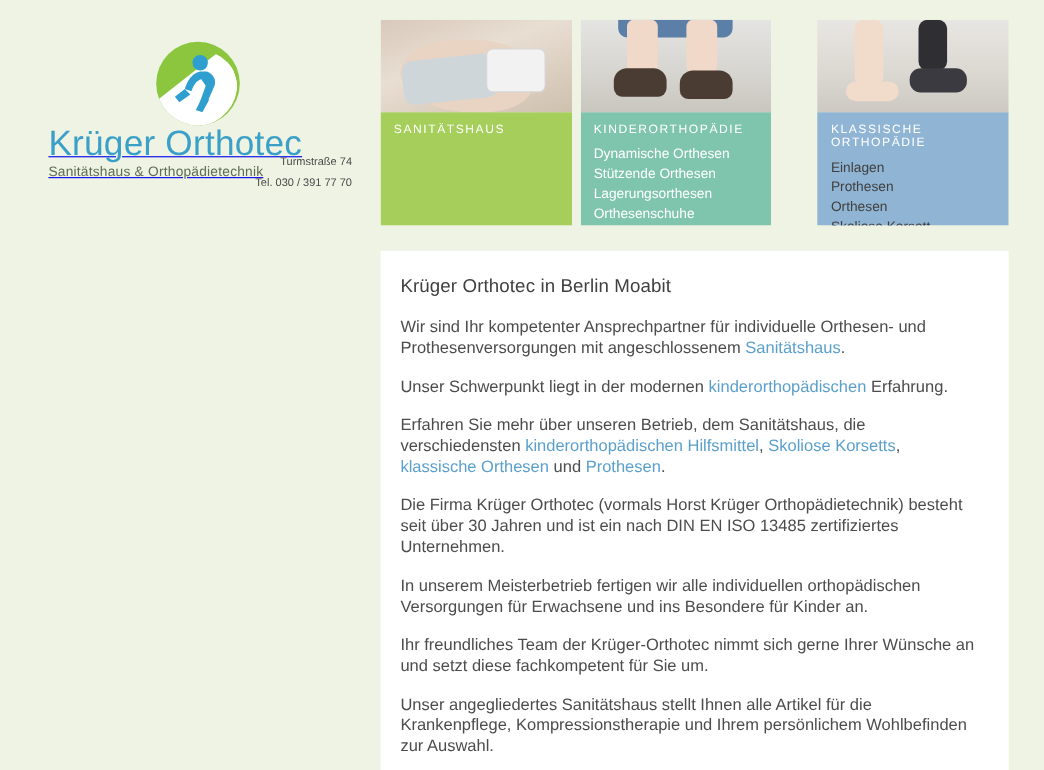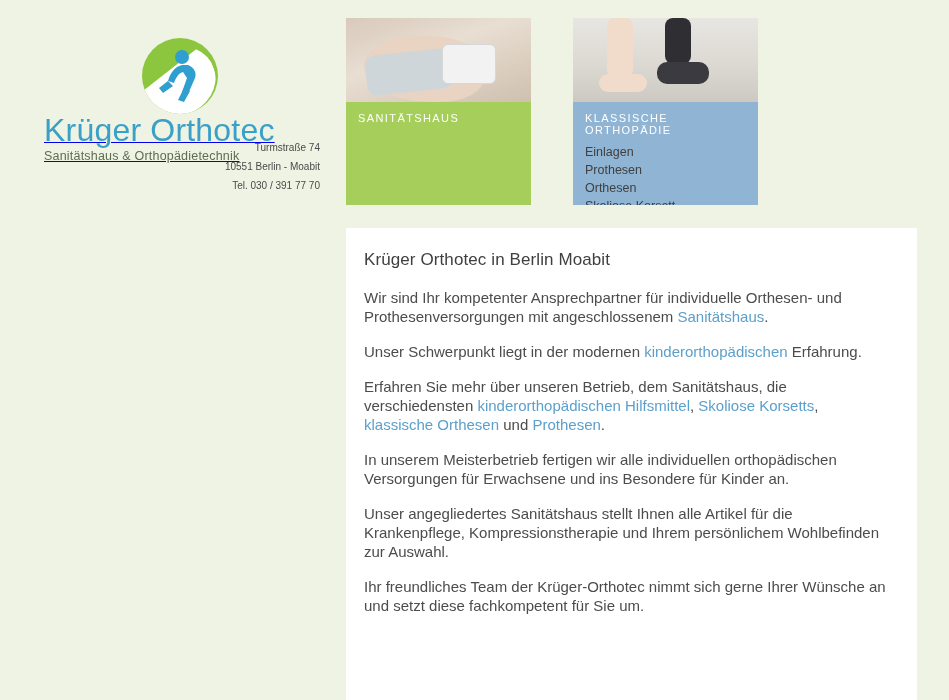--- a/index.html
+++ b/index.html
@@ -218,38 +218,53 @@
         </svg>
       </span>
       <span class="logo-text">
         <span class="logo-title">Krüger Orthotec</span>
         <span class="logo-sub">Sanitätshaus &amp; Orthopädietechnik</span>
       </span>
     </a>
 
     <div class="address">
       <div>Turmstraße 74</div>
-      <div>10551 Berlin - Moabit</div>
       <div>Tel. 030 / 391 77 70</div>
     </div>
   </div>
 
   <div class="tiles">
 
     <div class="tile tile-1">
       <div class="tile-photo photo-a">
         <span class="blob1"></span>
           <span class="cuff"></span>
           <span class="dev"></span>
       </div>
       <div class="tile-body">
         <div class="tile-title">SANITÄTSHAUS</div>
       </div>
     </div>
 
+    <div class="tile tile-2">
+      <div class="tile-photo photo-b">
+        <span class="short"></span>
+          <span class="leg1"></span>
+          <span class="leg2"></span>
+        <span class="shoe1"></span>
+          <span class="shoe2"></span>
+      </div>
+      <div class="tile-body">
+        <div class="tile-title">KINDERORTHOPÄDIE</div>
+        <a class="tile-link" href="#">Dynamische Orthesen</a>
+        <a class="tile-link" href="#">Stützende Orthesen</a>
+        <a class="tile-link" href="#">Lagerungsorthesen</a>
+        <a class="tile-link" href="#">Orthesenschuhe</a>
+      </div>
+    </div>
 
     <div class="tile tile-3">
       <div class="tile-photo photo-c">
         <span class="legL"></span>
           <span class="legR"></span>
         <span class="footR"></span>
           <span class="footL"></span>
       </div>
       <div class="tile-body">
         <div class="tile-title">KLASSISCHE ORTHOPÄDIE</div>
@@ -270,19 +285,20 @@
 
     <p>
       <span>Unser Schwerpunkt liegt in der modernen </span><a href="#">kinderorthopädischen</a><span> Erfahrung.</span>
     </p>
 
     <p>
       <span>Erfahren Sie mehr über unseren Betrieb, dem Sanitätshaus, die verschiedensten </span><a href="#">kinderorthopädischen Hilfsmittel</a><span>, </span><a href="#">Skoliose Korsetts</a><span>, </span><a href="#">klassische Orthesen</a><span> und </span><a href="#">Prothesen</a><span>.</span>
     </p>
 
 
+    <p>Die Firma Krüger Orthotec (vormals Horst Krüger Orthopädietechnik) besteht seit über 30 Jahren und ist ein nach DIN EN ISO 13485 zertifiziertes Unternehmen.</p>
     <p>In unserem Meisterbetrieb fertigen wir alle individuellen orthopädischen Versorgungen für Erwachsene und ins Besondere für Kinder an.</p>
+    <p>Ihr freundliches Team der Krüger-Orthotec nimmt sich gerne Ihrer Wünsche an und setzt diese fachkompetent für Sie um.</p>
     <p>Unser angegliedertes Sanitätshaus stellt Ihnen alle Artikel für die Krankenpflege, Kompressionstherapie und Ihrem persönlichem Wohlbefinden zur Auswahl.</p>
-    <p>Ihr freundliches Team der Krüger-Orthotec nimmt sich gerne Ihrer Wünsche an und setzt diese fachkompetent für Sie um.</p>
 
   </div>
 
 </div>
 
 </body></html>

